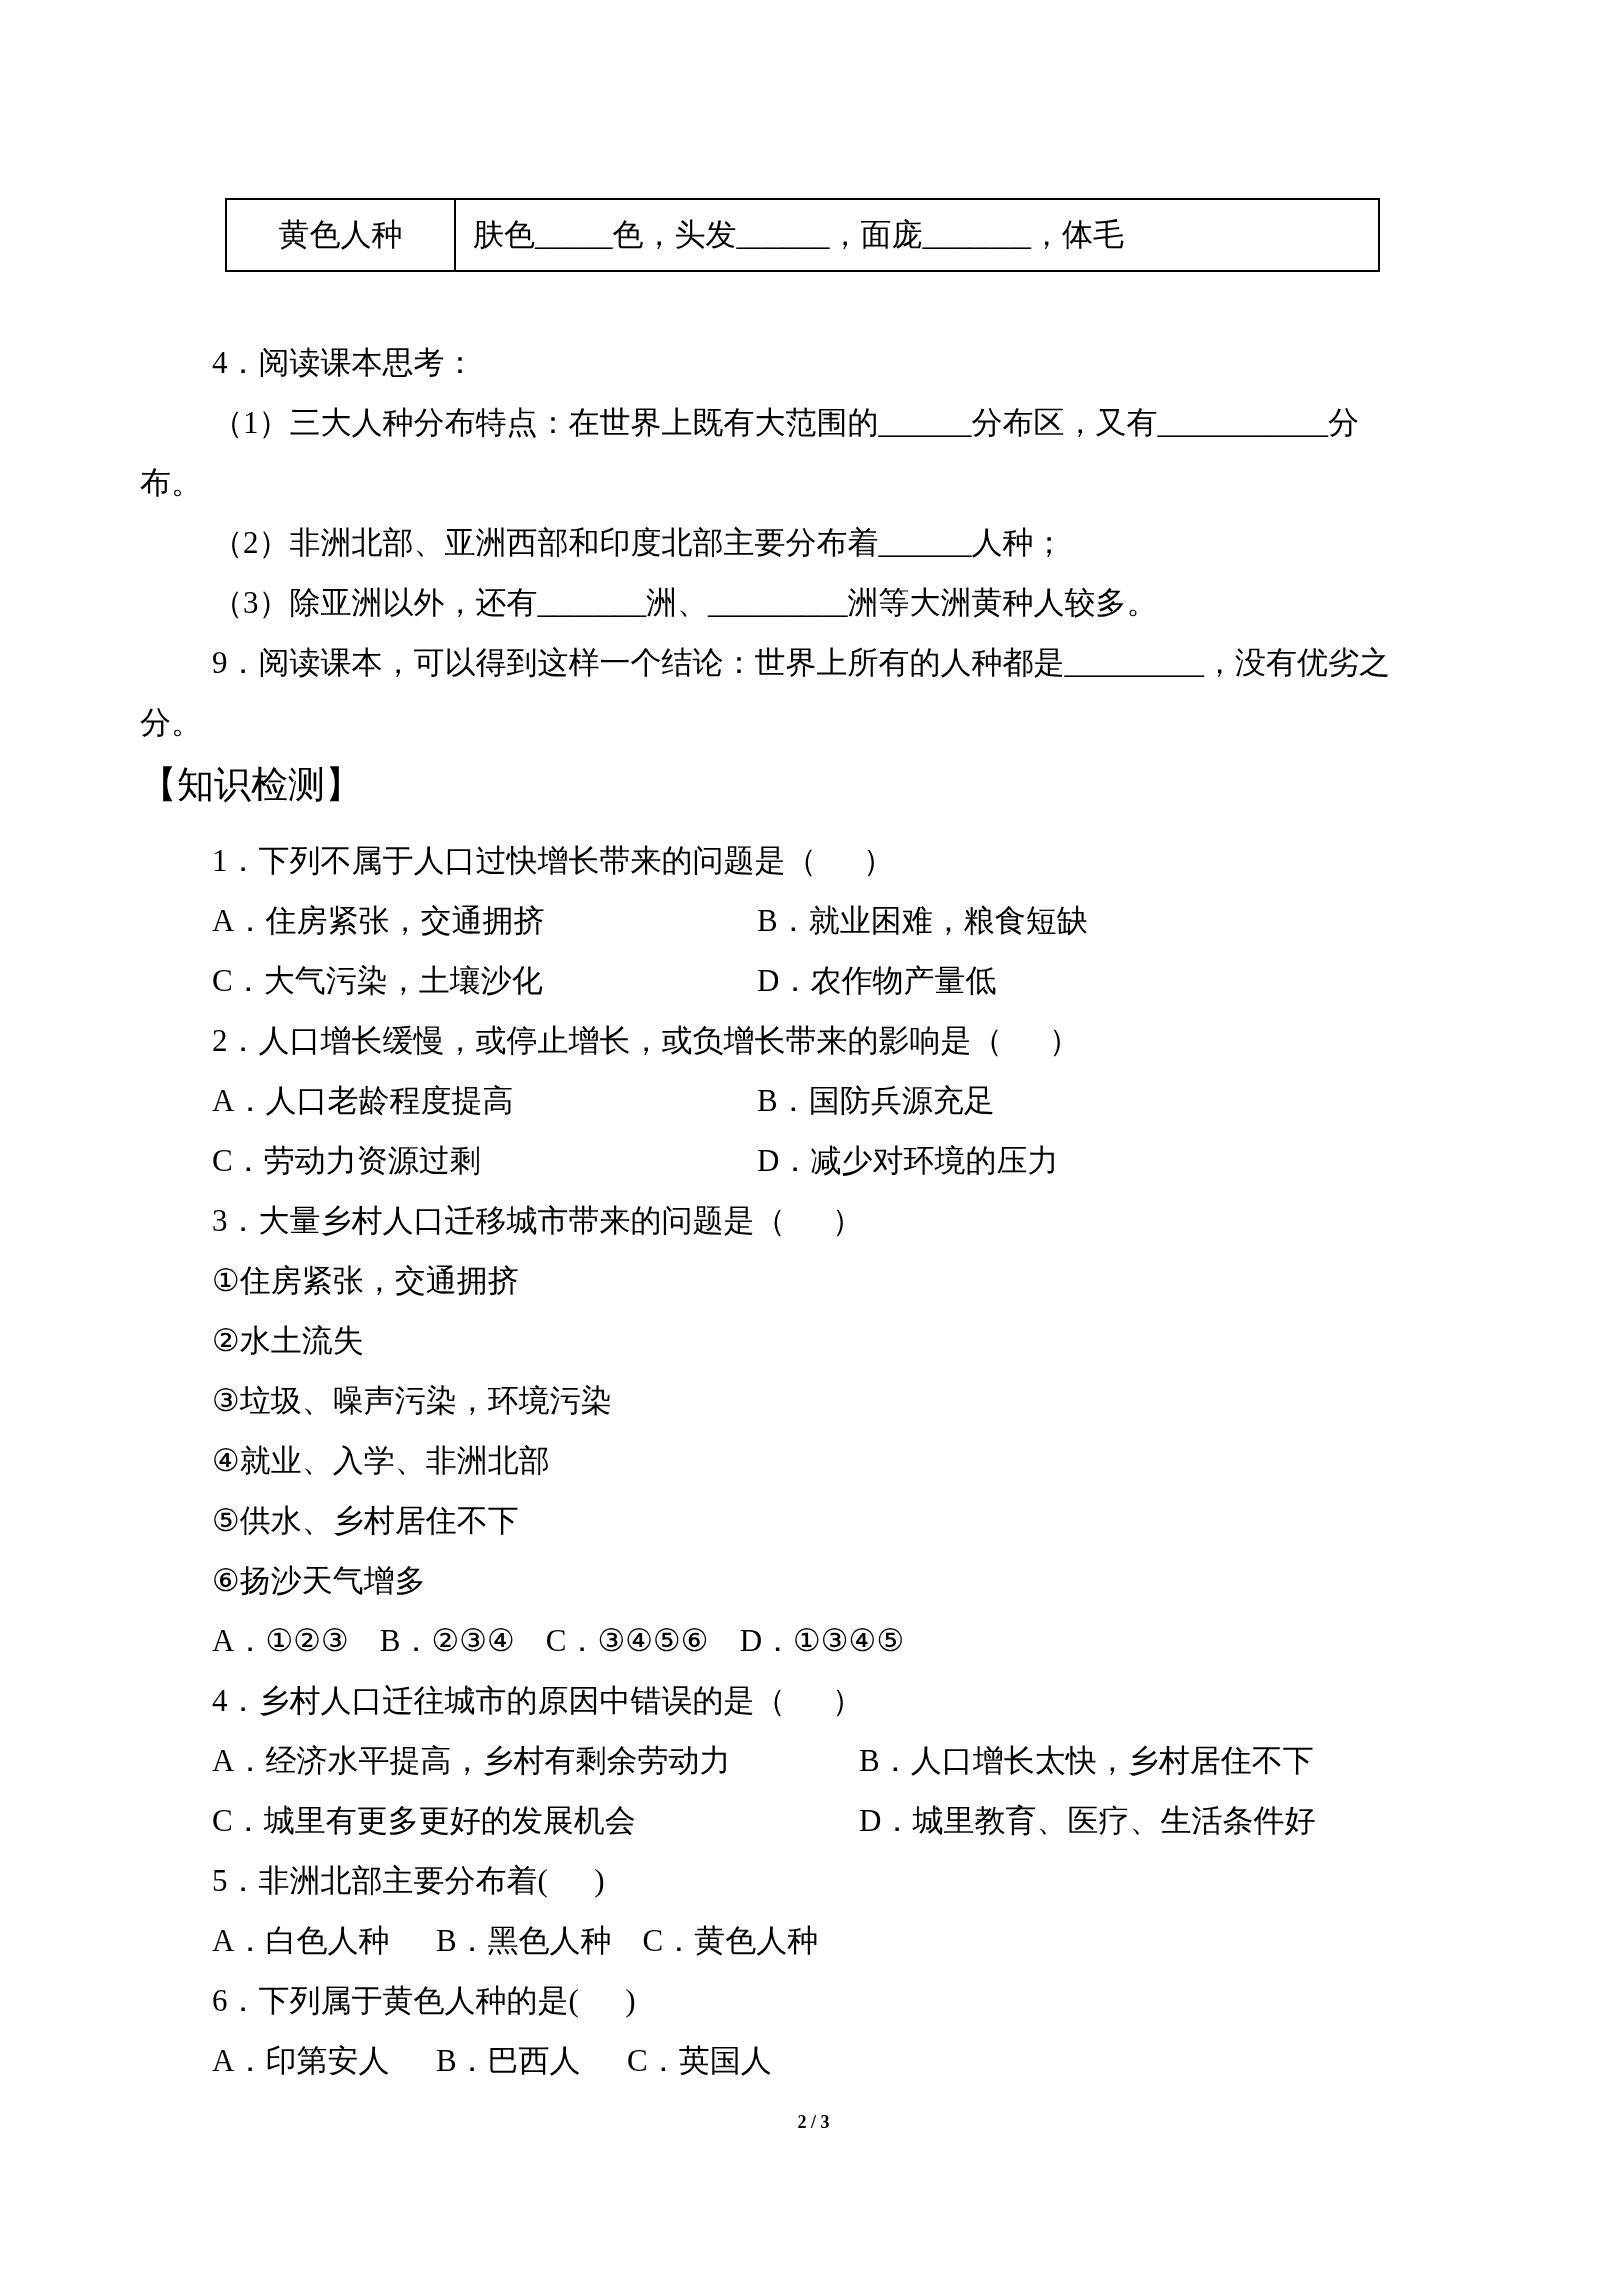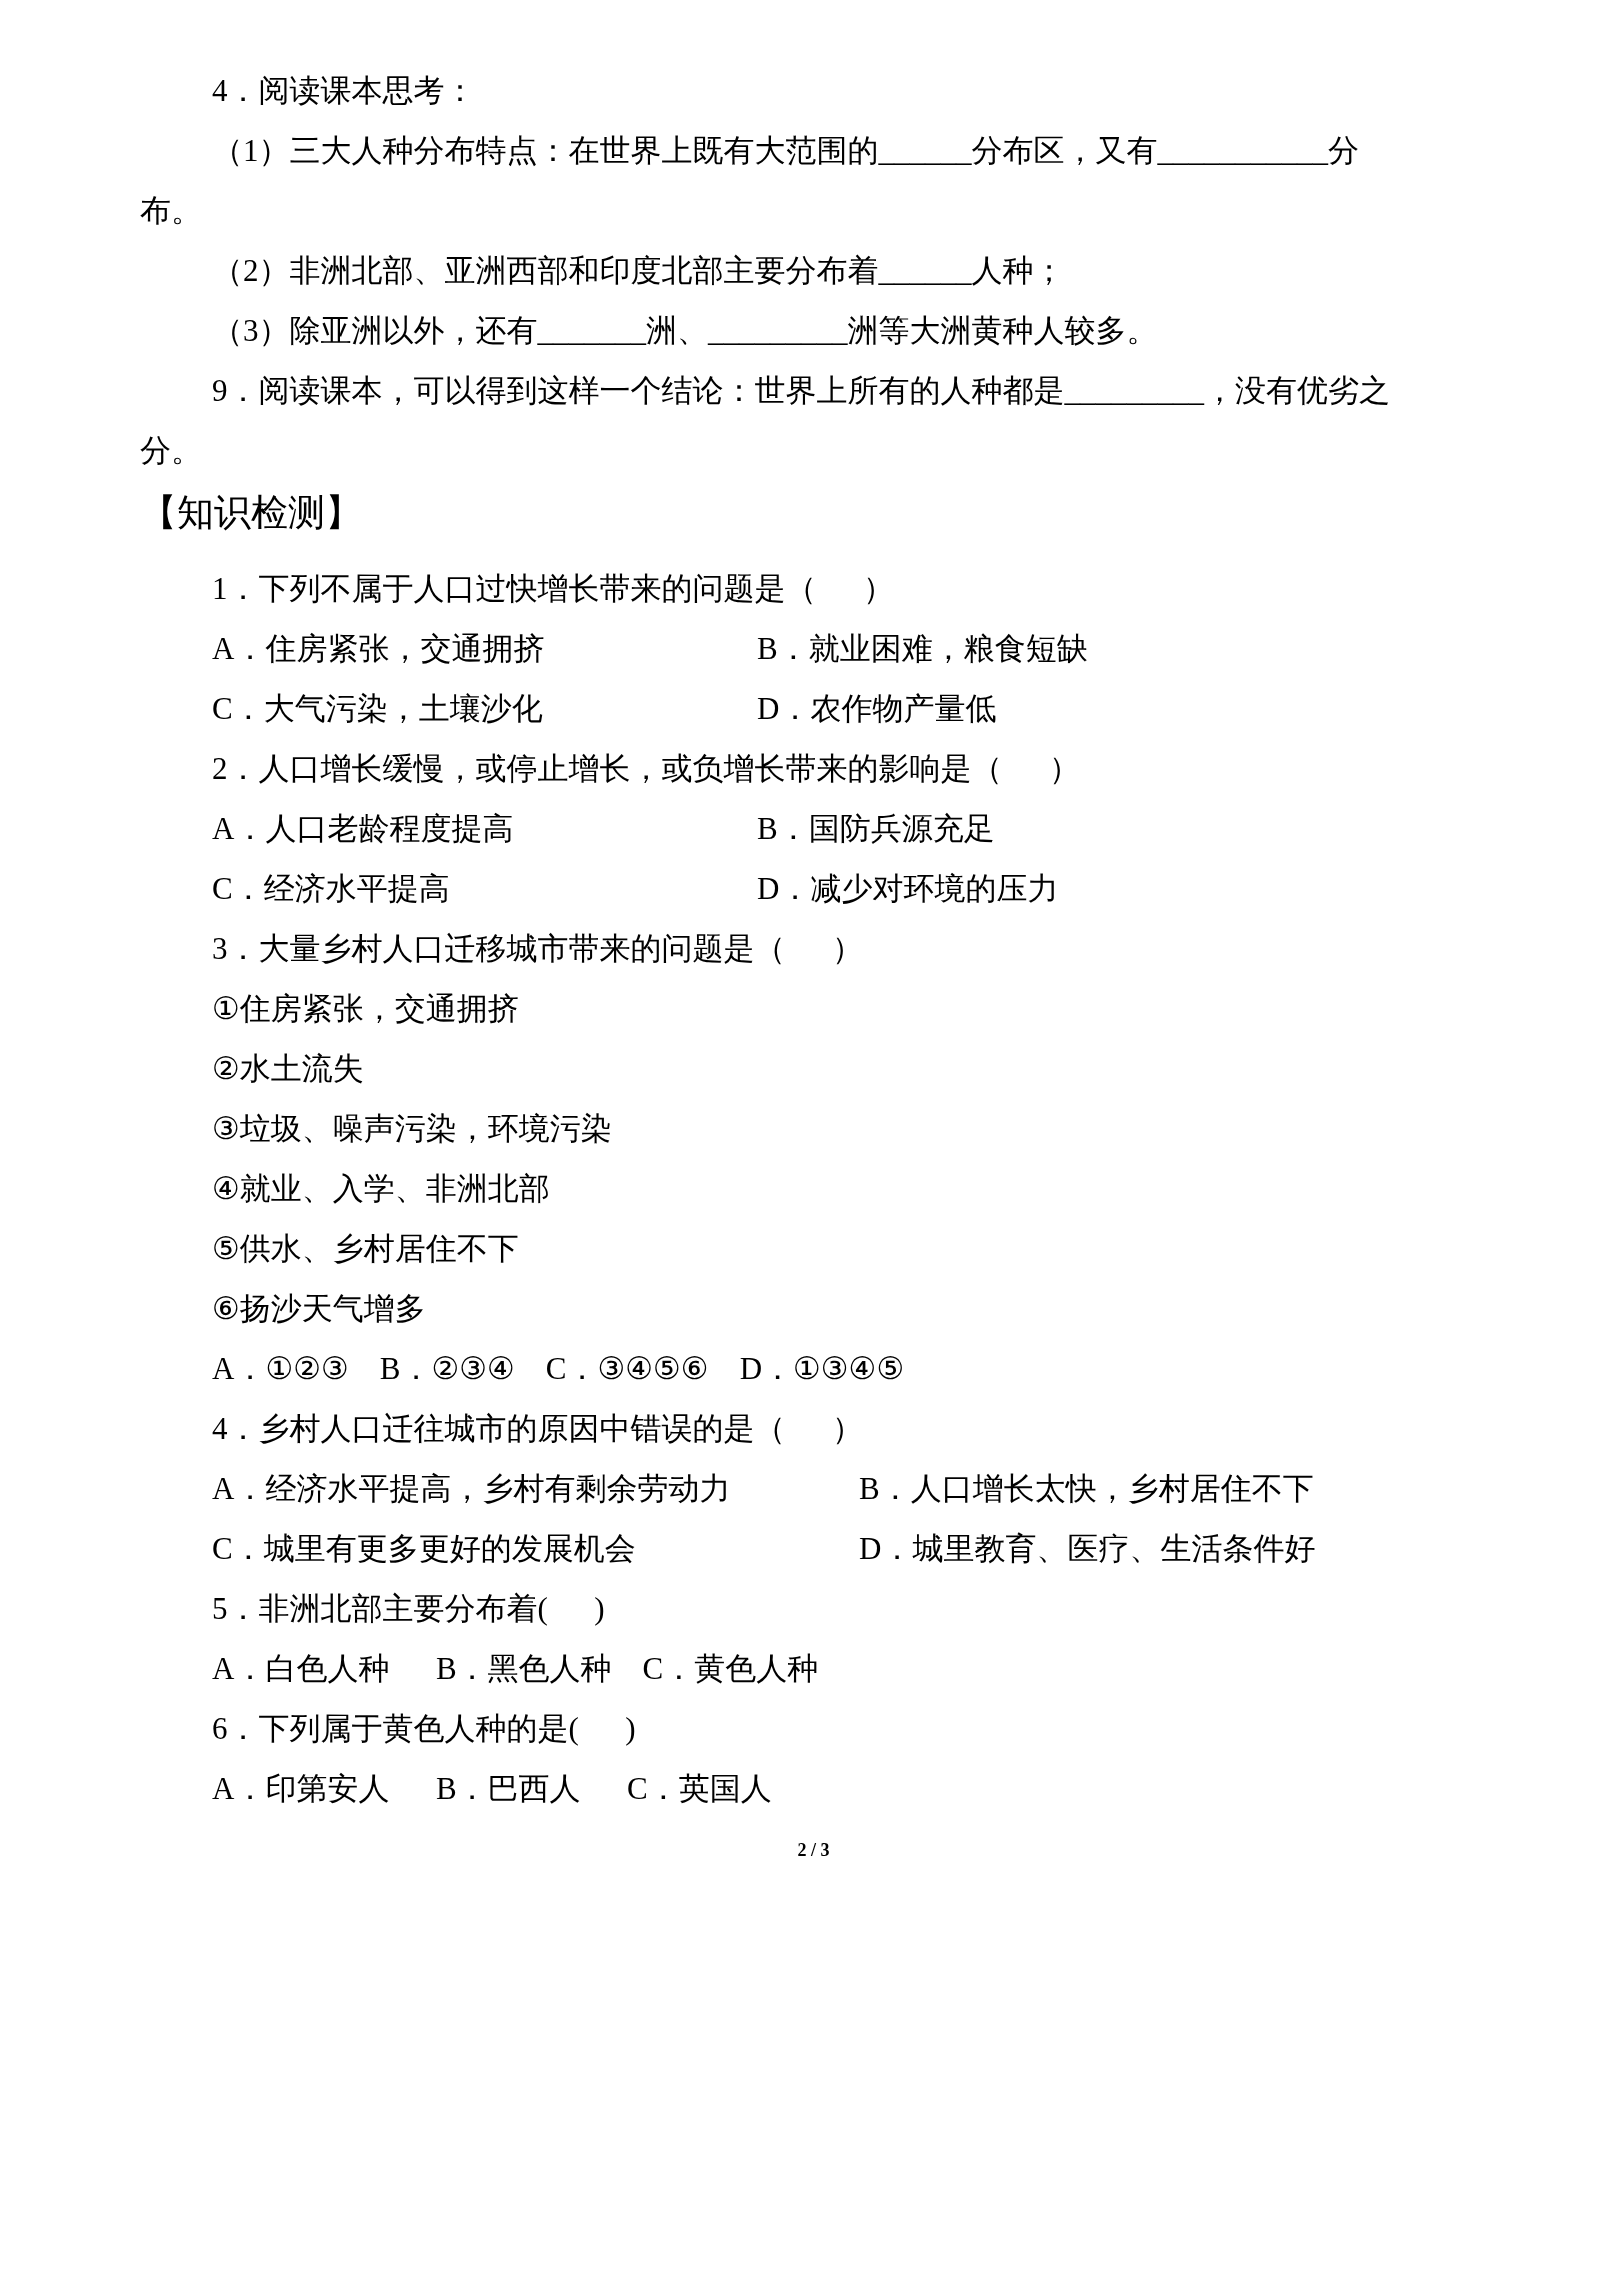--- a/index.html
+++ b/index.html
@@ -70,38 +70,46 @@
     line-height: 41px;
     margin-top: 11px;
     white-space: pre-wrap;
   }
 </style>
 </head>
 <body>
 
 <div class="page">
 
+  <table class="race-table">
+    <tbody>
+      <tr>
+        <td class="cell-label">黄色人种</td>
+        <td class="cell-content">肤色_____色，头发______，面庞_______，体毛</td>
+      </tr>
+    </tbody>
+  </table>
 
   <div class="line indent first-line">4．阅读课本思考：</div>
   <div class="line indent">（1）三大人种分布特点：在世界上既有大范围的______分布区，又有___________分</div>
   <div class="line">布。</div>
   <div class="line indent">（2）非洲北部、亚洲西部和印度北部主要分布着______人种；</div>
   <div class="line indent">（3）除亚洲以外，还有_______洲、_________洲等大洲黄种人较多。</div>
   <div class="line indent">9．阅读课本，可以得到这样一个结论：世界上所有的人种都是_________，没有优劣之</div>
   <div class="line">分。</div>
 
   <div class="section-header">【知识检测】</div>
 
   <div class="line indent">1．下列不属于人口过快增长带来的问题是（      ）</div>
   <div class="line indent"><span class="opt-left">A．住房紧张，交通拥挤</span><span>B．就业困难，粮食短缺</span></div>
   <div class="line indent"><span class="opt-left">C．大气污染，土壤沙化</span><span>D．农作物产量低</span></div>
 
   <div class="line indent">2．人口增长缓慢，或停止增长，或负增长带来的影响是（      ）</div>
   <div class="line indent"><span class="opt-left">A．人口老龄程度提高</span><span>B．国防兵源充足</span></div>
-  <div class="line indent"><span class="opt-left">C．经济水平提高</span><span>D．减少对环境的压力</span></div>
+  <div class="line indent"><span class="opt-left">C．劳动力资源过剩</span><span>D．减少对环境的压力</span></div>
 
   <div class="line indent">3．大量乡村人口迁移城市带来的问题是（      ）</div>
   <div class="line indent">①住房紧张，交通拥挤</div>
   <div class="line indent">②水土流失</div>
   <div class="line indent">③垃圾、噪声污染，环境污染</div>
   <div class="line indent">④就业、入学、非洲北部</div>
   <div class="line indent">⑤供水、乡村居住不下</div>
   <div class="line indent">⑥扬沙天气增多</div>
   <div class="line indent">A．①②③    B．②③④    C．③④⑤⑥    D．①③④⑤</div>
 

